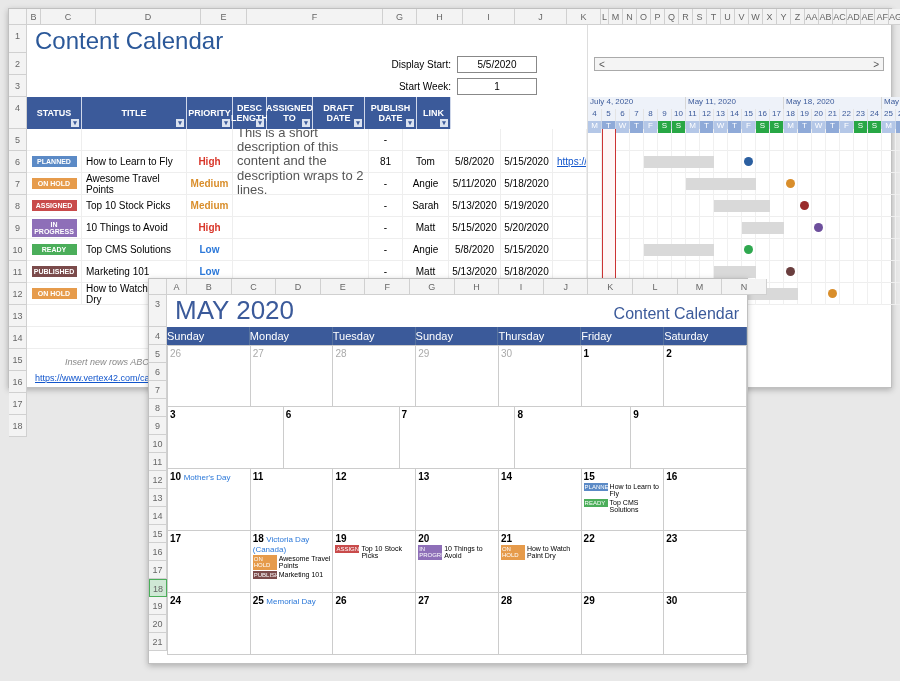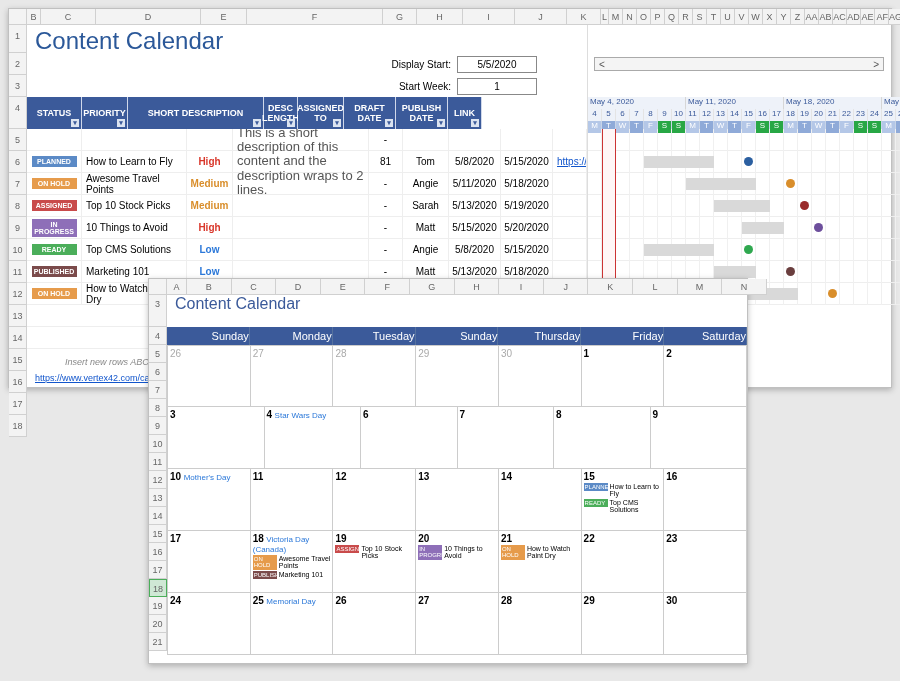--- a/index.html
+++ b/index.html
@@ -89,21 +89,21 @@
   .footnote{font-size:9px;font-style:italic;color:#888;padding:2px 6px;}
   .footnote.a{color:#1155cc;text-decoration:underline;font-style:normal;}
 
   
   .sheet2 { top:278px; left:148px; width:600px; height:386px; }
   .sheet2 .body1{flex:1;}
   .sheet2 .main2 { flex:1; padding:0; }
   .caltitle { color:#3b5a9a; font-size:26px; font-weight:400; padding:0 8px; display:flex; justify-content:space-between; align-items:baseline; height:32px;}
   .caltitle .r{font-size:16px;}
   .dowrow{display:flex; background:#3b5a9a; color:#fff; font-size:11px; height:18px;}
-  .dow{flex:1;text-align:right;line-height:18px;border-right:1px solid #56729e;}
+  .dow{flex:1;text-align:left;line-height:18px;border-right:1px solid #56729e;}
   .calgrid{}
   .wkrow{display:flex;height:62px;}
   .daycell{flex:1;border:1px solid #ccc;border-top:none;border-left:none;padding:2px;font-size:9px;position:relative;overflow:hidden;}
   .daycell:first-child{border-left:1px solid #ccc;}
   .wkrow:first-child .daycell{border-top:1px solid #ccc;}
   .daynum{font-weight:bold;font-size:10px;}
   .daynum.other{color:#aaa;font-weight:normal;}
   .holiday{color:#2b78d9;font-size:8px;}
   .todaypill{background:#000;color:#fff;padding:1px 3px;display:inline-block;}
   .ev{display:flex;gap:2px;margin-top:1px;align-items:flex-start;}
@@ -182,26 +182,26 @@
       <div class="ctrlrow">
         <div class="lbl">Start Week:</div>
         <div class="val">1</div>
       </div>
 
       <div class="thead">
         <div class="th" style="width:55px">
             <span>STATUS</span>
             <span class="drop">▾</span>
           </div>
+        <div class="th" style="width:105px">
+            <span>TITLE</span>
+            <span class="drop">▾</span>
+          </div>
         <div class="th" style="width:46px">
             <span>PRIORITY</span>
-            <span class="drop">▾</span>
-          </div>
-        <div class="th" style="width:136px">
-            <span>SHORT DESCRIPTION</span>
             <span class="drop">▾</span>
           </div>
         <div class="th" style="width:34px">
             <span>DESC LENGTH</span>
             <span class="drop">▾</span>
           </div>
         <div class="th" style="width:46px">
             <span>ASSIGNED TO</span>
             <span class="drop">▾</span>
           </div>
@@ -347,21 +347,21 @@
       <div style="height:28px;"></div>
       <div style="height:22px;display:flex;align-items:center;">
         <div class="scrollbar" style="margin-left:6px;">
           <span>&lt;</span>
           <span>&gt;</span>
         </div>
       </div>
       <div style="height:22px;"></div>
       <div class="ghdr" style="height:32px;">
         <div class="ghdr-wk" id="gwk">
-            <div class="gwlabel" style="width: 98px;">May 4, 2020</div>
+            <div class="gwlabel" style="width: 98px;">July 4, 2020</div>
             <div class="gwlabel" style="width: 98px;">May 11, 2020</div>
             <div class="gwlabel" style="width: 98px;">May 18, 2020</div>
             <div class="gwlabel" style="width: 98px;">May 25, 2020</div>
           </div>
         <div class="ghdr-days" id="gdays">
             <div class="gd">4</div>
             <div class="gd">5</div>
             <div class="gd">6</div>
             <div class="gd">7</div>
             <div class="gd">8</div>
@@ -754,20 +754,21 @@
         <div class="colhdr rownum">15</div>
         <div class="colhdr rownum">16</div>
         <div class="colhdr rownum">17</div>
         <div class="colhdr rownum sel">18</div>
         <div class="colhdr rownum">19</div>
         <div class="colhdr rownum">20</div>
         <div class="colhdr rownum">21</div>
       </div>
     <div class="main2">
       <div class="caltitle">
+        <span>MAY 2020</span>
         <span class="r">Content Calendar</span>
       </div>
       <div class="dowrow" id="dowrow">
           <div class="dow">Sunday</div>
           <div class="dow">Monday</div>
           <div class="dow">Tuesday</div>
           <div class="dow">Sunday</div>
           <div class="dow">Thursday</div>
           <div class="dow">Friday</div>
           <div class="dow">Saturday</div>
@@ -777,21 +778,20 @@
             <div class="daycell"><span class="daynum other">26</span></div>
             <div class="daycell"><span class="daynum other">27</span></div>
             <div class="daycell"><span class="daynum other">28</span></div>
             <div class="daycell"><span class="daynum other">29</span></div>
             <div class="daycell"><span class="daynum other">30</span></div>
             <div class="daycell"><span class="daynum">1</span></div>
             <div class="daycell"><span class="daynum">2</span></div>
           </div>
           <div class="wkrow">
             <div class="daycell"><span class="daynum">3</span></div>
-            <div class="daycell"><span class="daynum">4</span> <span class="holiday">Star Wars Day</span></div>
             <div class="daycell"><span class="daynum">6</span></div>
             <div class="daycell"><span class="daynum">7</span></div>
             <div class="daycell"><span class="daynum">8</span></div>
             <div class="daycell"><span class="daynum">9</span></div>
           </div>
           <div class="wkrow">
             <div class="daycell"><span class="daynum">10</span> <span class="holiday">Mother's Day</span></div>
             <div class="daycell"><span class="daynum">11</span></div>
             <div class="daycell"><span class="daynum">12</span></div>
             <div class="daycell"><span class="daynum">13</span></div>

